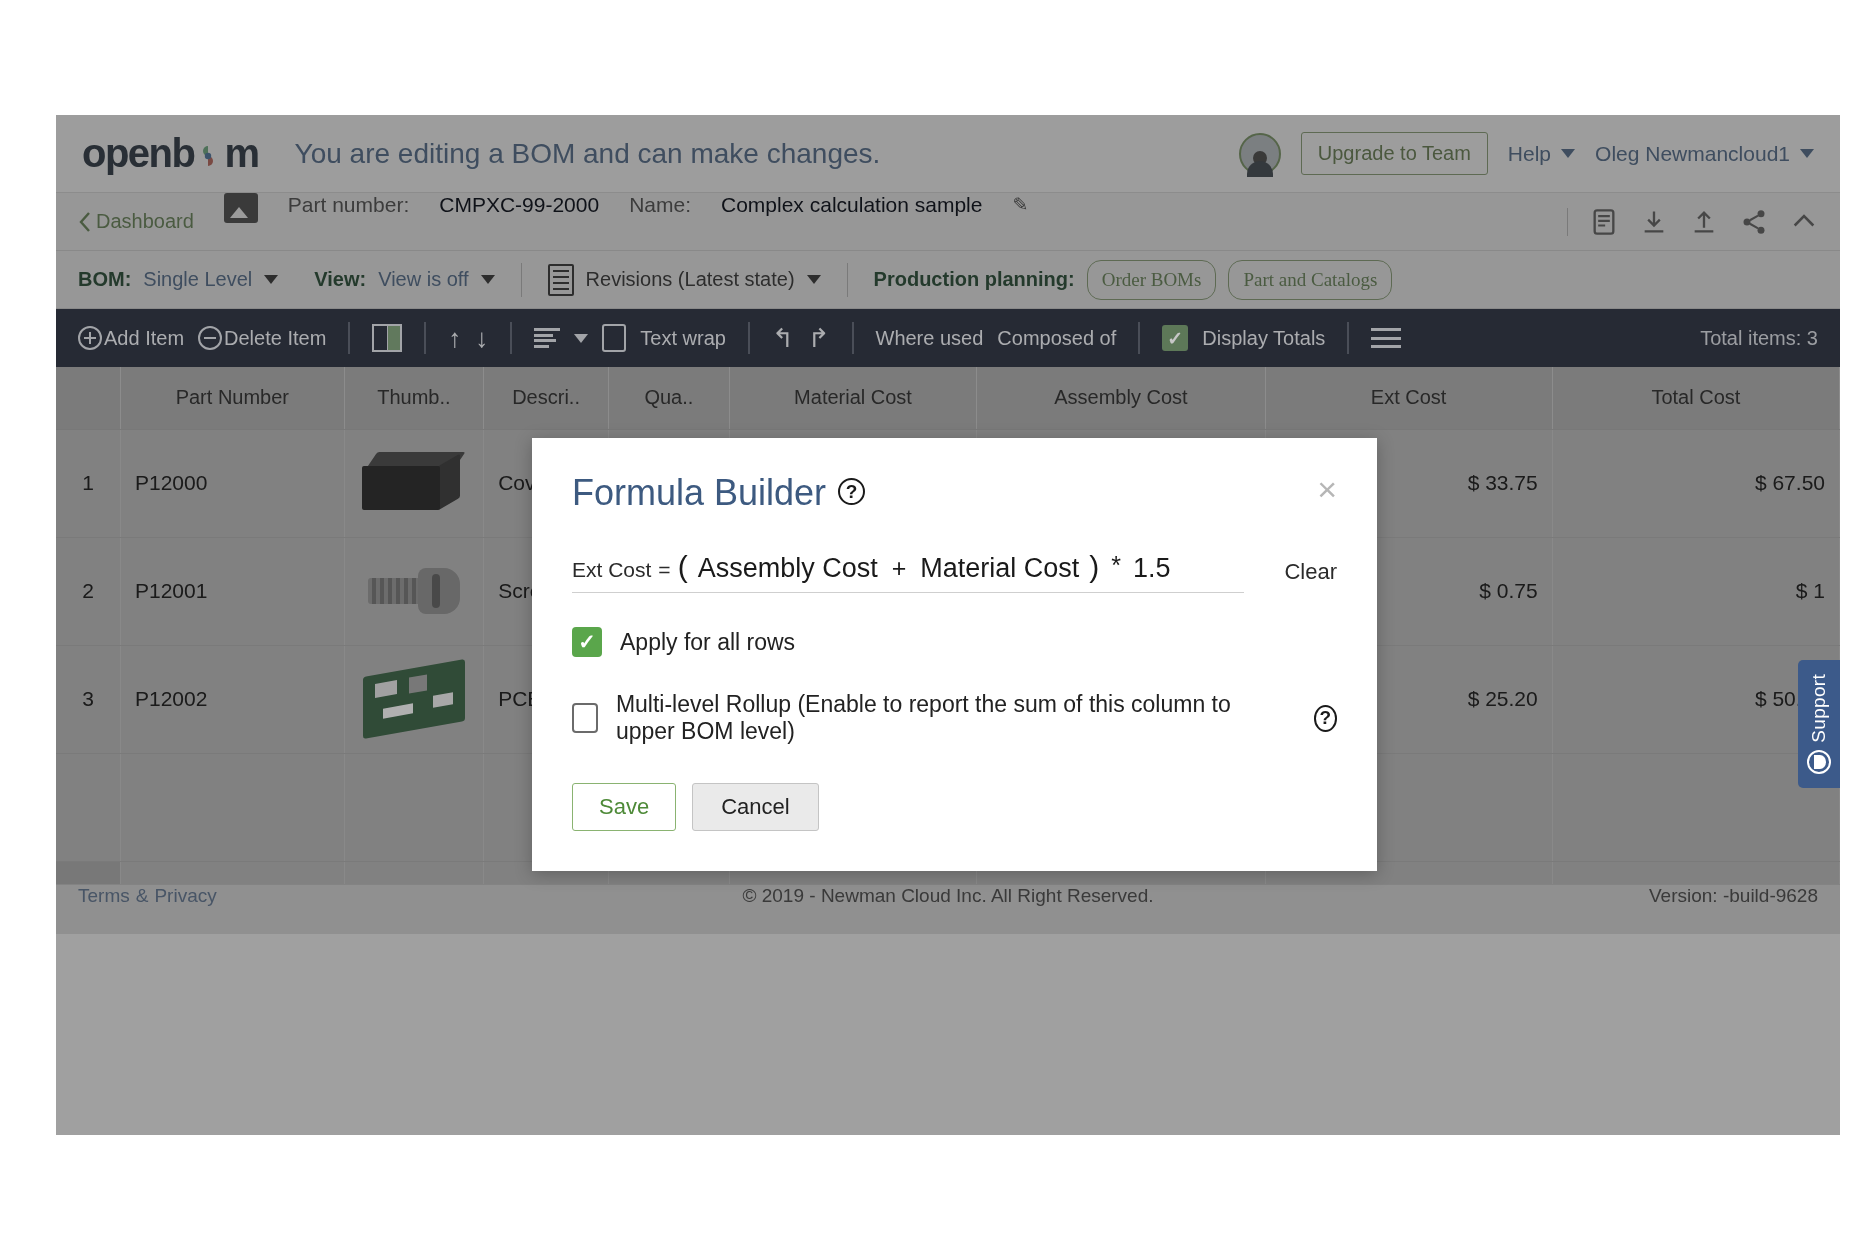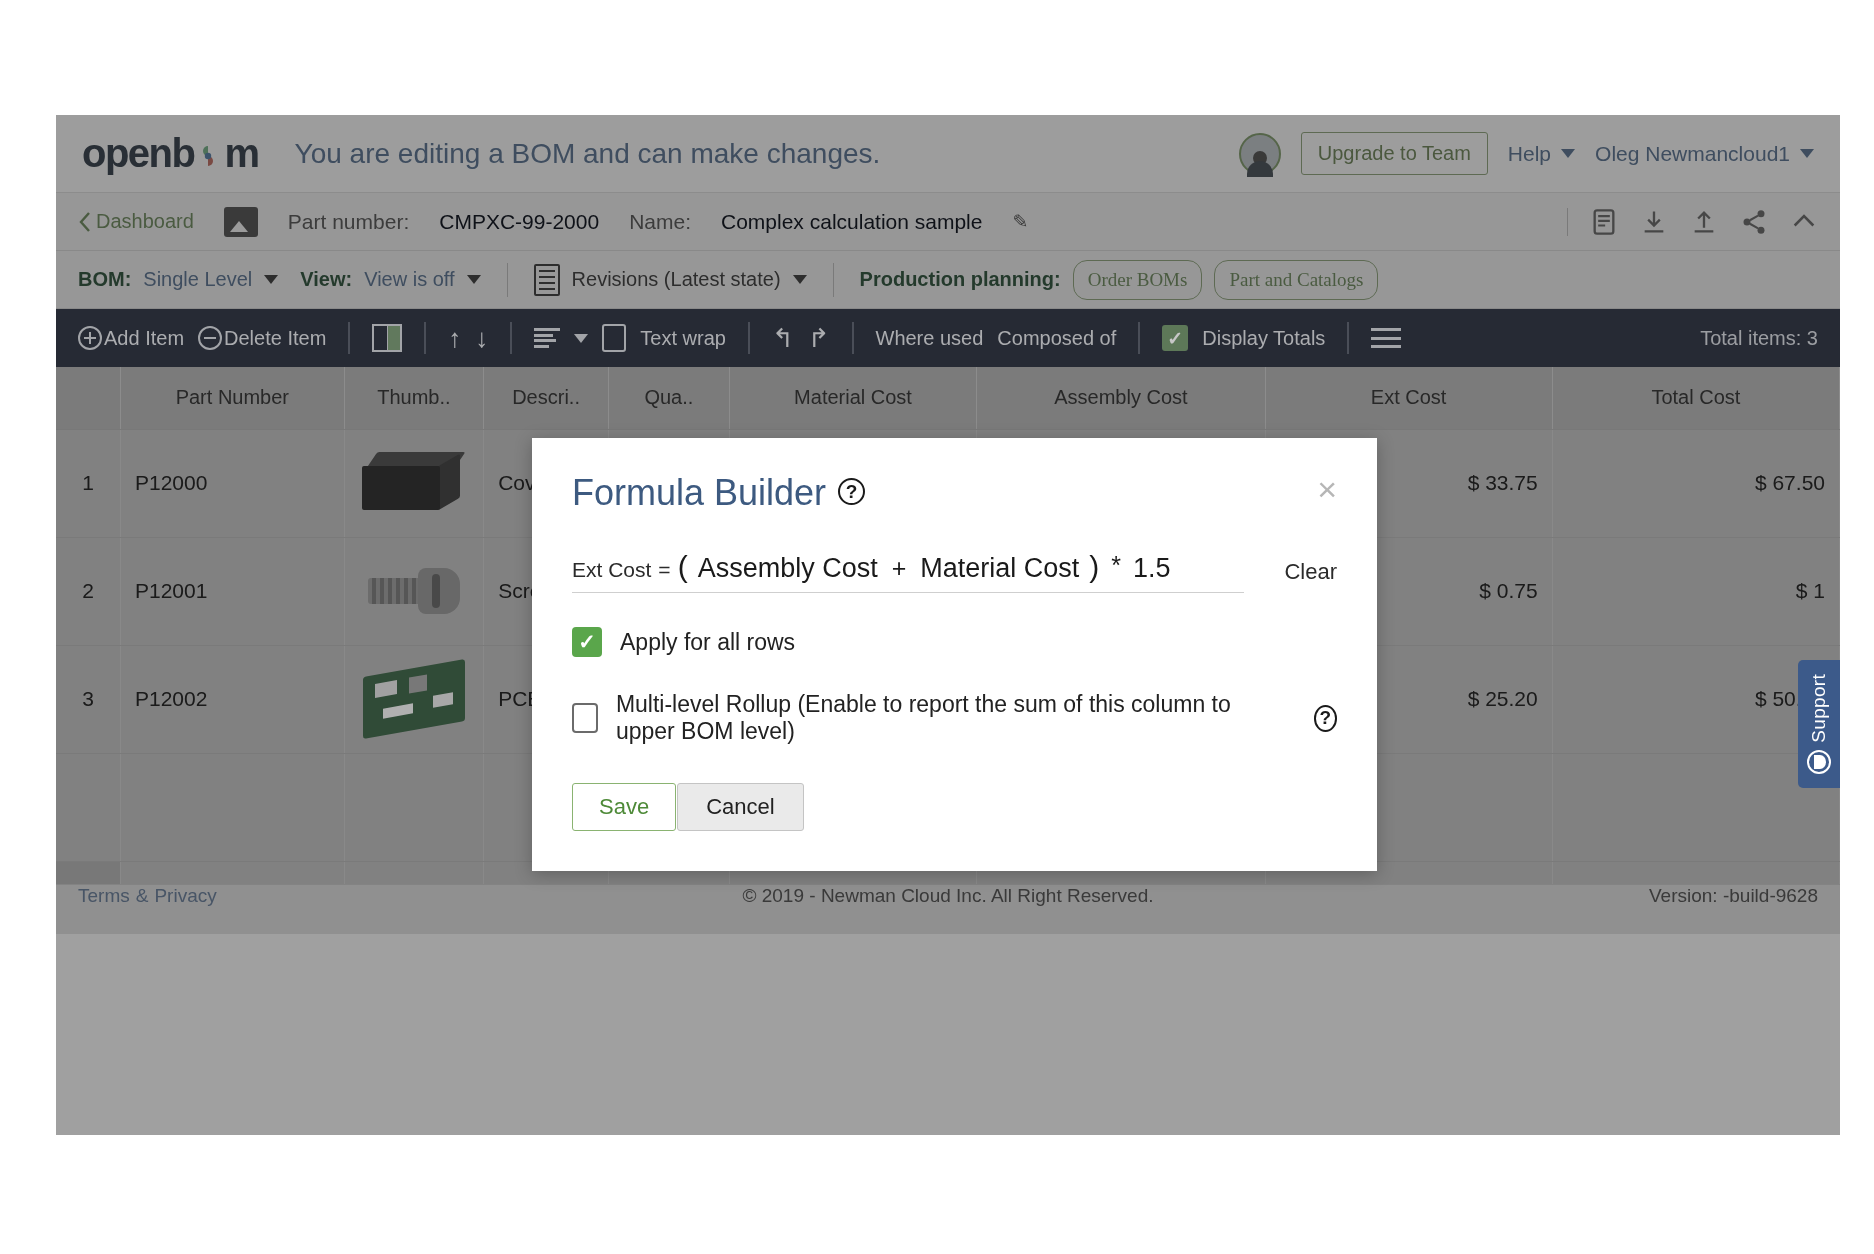--- a/index.html
+++ b/index.html
@@ -39,21 +39,21 @@
   .avatar .body { position:absolute; width: 26px; height: 16px; border-radius: 13px 13px 0 0; background:#3d4a55; margin-top: 30px; }
   .btn-upgrade {
     border: 1px solid #6b8f4e; background: transparent; color: #52782f;
     font-size: 20px; padding: 9px 16px; border-radius: 3px; font-family: inherit; cursor: pointer;
   }
   .nav-link { font-size: 21px; color: #3c6699; display: flex; align-items: center; gap: 10px; cursor: pointer; }
   .caret { width: 0; height: 0; border-left: 7px solid transparent; border-right: 7px solid transparent; border-top: 9px solid #3c6699; }
 
   
   .crumbrow {
-    height: 58px; display: flex; align-items: center; padding: 0 22px;
+    height: 58px; display: flex; padding: 0 22px;
     background: #c2c2c2; border-bottom: 1px solid #b0b0b0; gap: 30px;
   }
   .crumb-dash { color: #4e7d33; font-size: 20px; display:flex; align-items:center; gap:4px; cursor:pointer;}
   .thumb-icon { width: 34px; height: 30px; background: #4b4b4b; border-radius: 3px; position: relative; }
   .thumb-icon::after { content: ""; position: absolute; left: 6px; bottom: 5px; border-left: 9px solid transparent; border-right: 9px solid transparent; border-bottom: 11px solid #c7c7c7; }
   .crumb-label { font-size: 21px; color: #4d4d4d; }
   .crumb-value { font-size: 21px; color: #0f172a; }
   .pencil { font-size: 19px; color: #4a4a4a; cursor: pointer; }
   .crumb-right { margin-left: auto; display: flex; align-items: center; gap: 22px; color:#5a5a5a; }
   .crumb-right .sep { width:1px; height:28px; background:#9d9d9d;}
@@ -161,21 +161,21 @@
   .f-paren { font-size: 30px; color:#1a1a1a; }
   .f-token { font-size: 27px; color:#1a1a1a; margin: 0 10px; }
   .f-op { font-size: 25px; color:#1a1a1a; margin: 0 4px; }
   .f-star { font-size: 25px; color:#1a1a1a; margin: 0 12px; position:relative; top:-3px;}
   .f-val { font-size: 27px; color:#1a1a1a; }
   .clear-btn { font-size: 22px; color:#2b2b2b; margin-left: 40px; cursor:pointer; padding-bottom: 8px;}
   .opt-row { display:flex; align-items:center; margin-top: 34px; gap: 18px; }
   .cb-on { width: 30px; height: 30px; background:#5aa64b; border-radius:4px; display:flex; align-items:center; justify-content:center; color:#fff; font-size:21px; font-weight:bold; cursor:pointer;}
   .cb-off { width: 30px; height: 30px; background:#fff; border:2px solid #6b6b6b; border-radius:4px; cursor:pointer;}
   .opt-label { font-size: 23px; color:#222; }
-  .btn-row { display:flex; gap: 1px; margin-top: 38px; }
+  .btn-row { display:flex; gap: 16px; margin-top: 38px; }
   .btn-save { border:1px solid #8ab371; background:#fff; color:#4e8a38; font-size:22px; padding:10px 26px; font-family:inherit; border-radius:3px; cursor:pointer;}
   .btn-cancel { border:1px solid #c4c4c4; background:#eaeaea; color:#222; font-size:22px; padding:10px 28px; font-family:inherit; border-radius:3px; cursor:pointer;}
 
   
   .tn-cover { width: 104px; height: 62px; margin: 0 auto; position: relative; }
   .tn-cover .top { position:absolute; left:10px; top:0; width:88px; height:16px; background:#4a4a4a; transform: skewX(-34deg); border-radius:2px;}
   .tn-cover .front { position:absolute; left:0; top:14px; width:78px; height:44px; background:#2e2e2e; border-radius:2px;}
   .tn-cover .side { position:absolute; left:76px; top:8px; width:22px; height:44px; background:#3d3d3d; transform: skewY(-30deg); border-radius:2px;}
   .tn-screw { width: 96px; height: 70px; margin: 0 auto; position: relative; }
   .tn-screw .shaft { position:absolute; left:2px; top:22px; width:54px; height:26px; background:repeating-linear-gradient(90deg,#8a8a8a 0 4px,#6e6e6e 4px 8px); border-radius:3px;}
@@ -260,21 +260,21 @@
         <svg class="ico" viewBox="0 0 24 24">
             <path d="M4 15l8-8 8 8" stroke="#4a4a4a" stroke-width="2.2" fill="none"></path>
           </svg>
       </div>
     </div>
 
     <div class="bomrow">
       <span class="grn">BOM:</span>
       <span class="bl">Single Level</span>
       <span class="caret-dk"></span>
-      <span class="grn" style="margin-left:10px">View:</span>
+      <span class="grn" style="margin-left:24px">View:</span>
       <span class="bl">View is off</span>
       <span class="caret-dk"></span>
       <span class="vsep"></span>
       <span class="revbook"></span>
       <span style="color:#3a3a3a">Revisions (Latest state)</span>
       <span class="caret-dk"></span>
       <span class="vsep"></span>
       <span class="grn">Production planning:</span>
       <button class="btn-outline-grn">Order BOMs</button>
       <button class="btn-outline-grn">Part and Catalogs</button>

